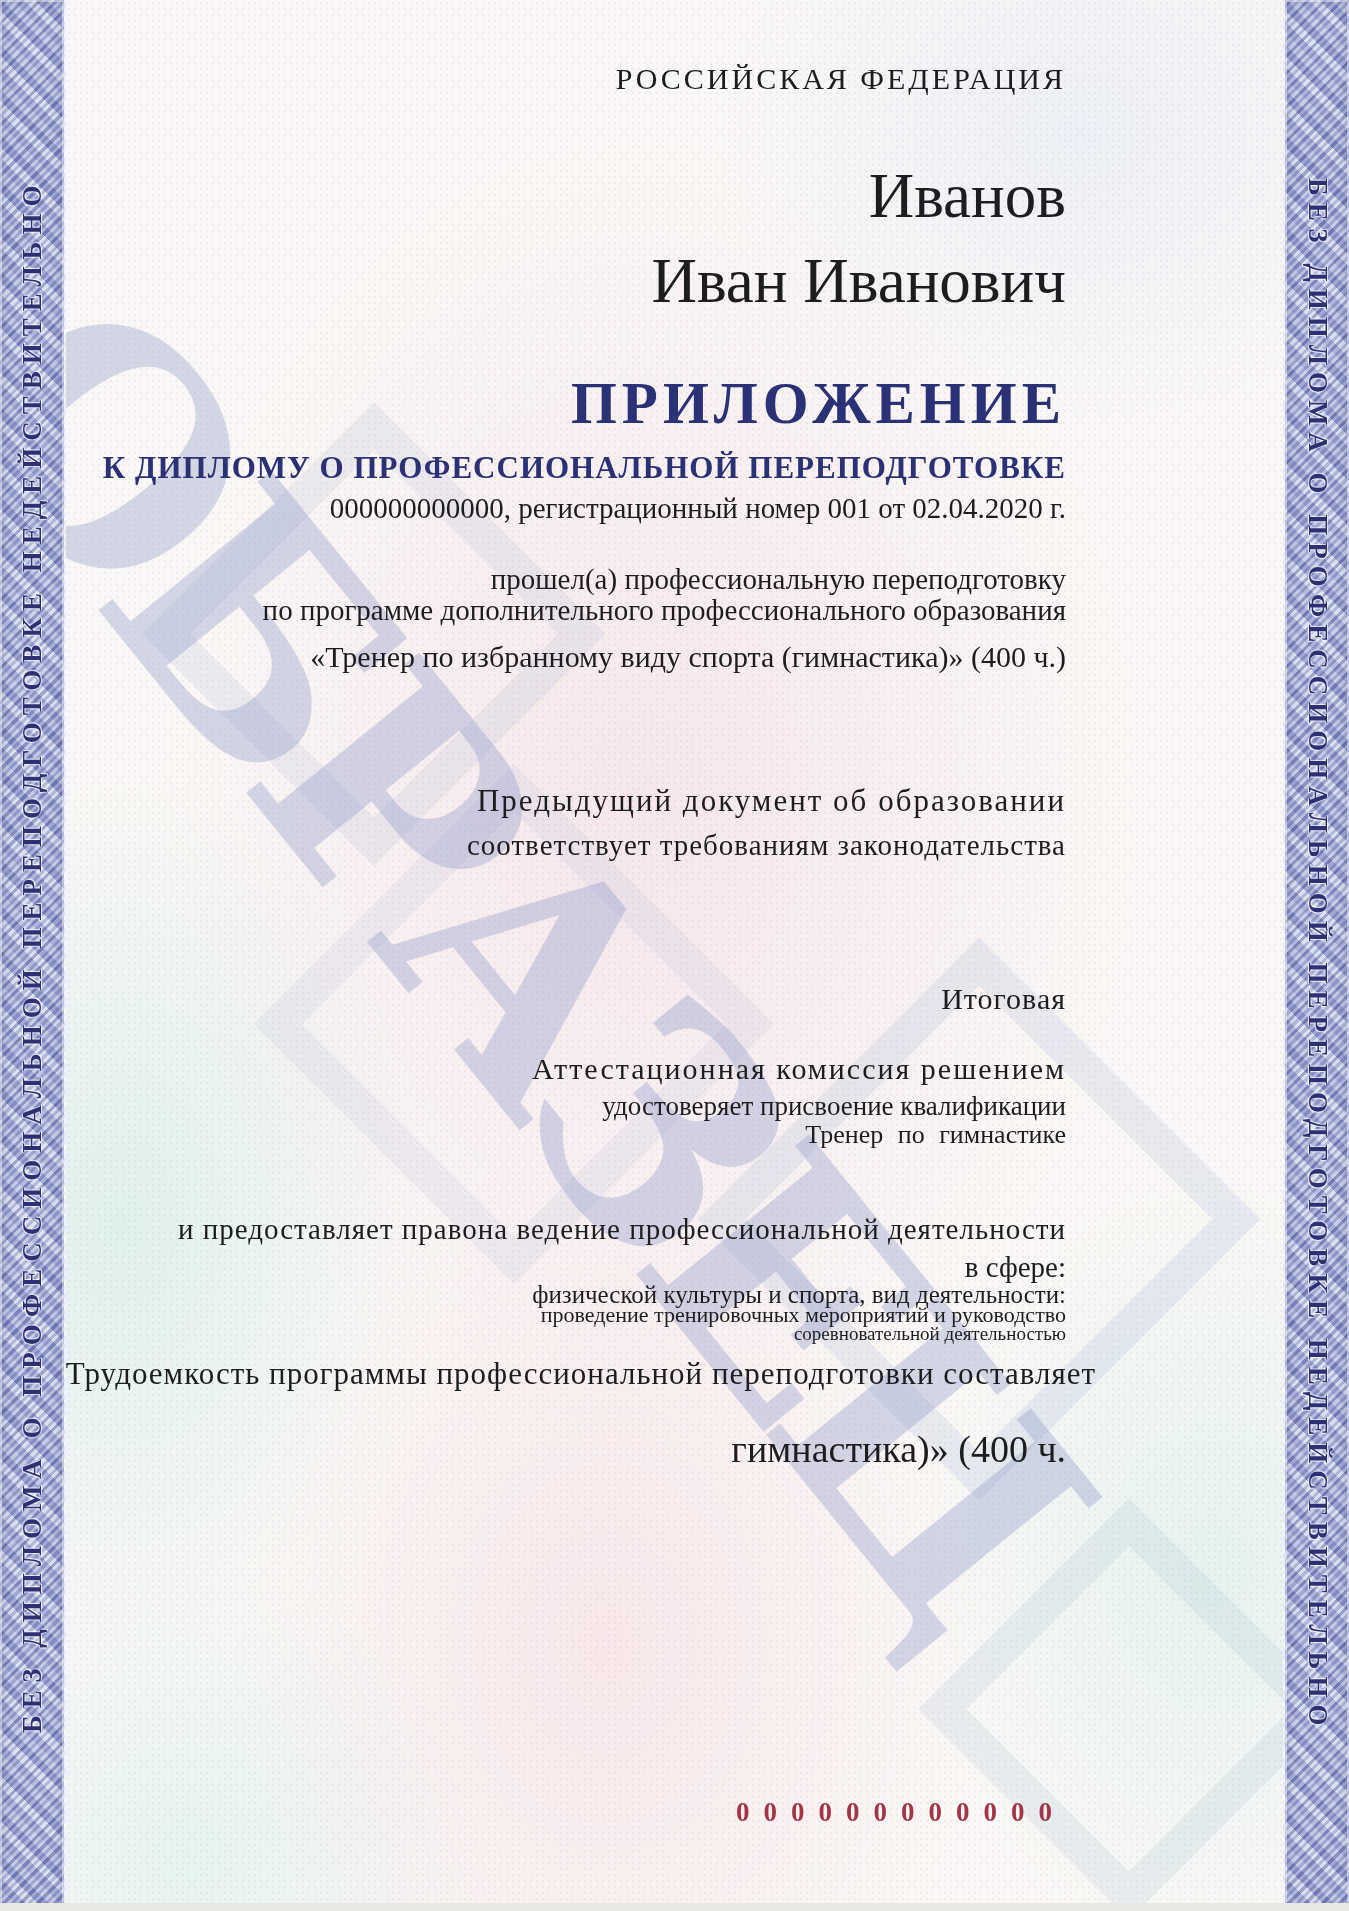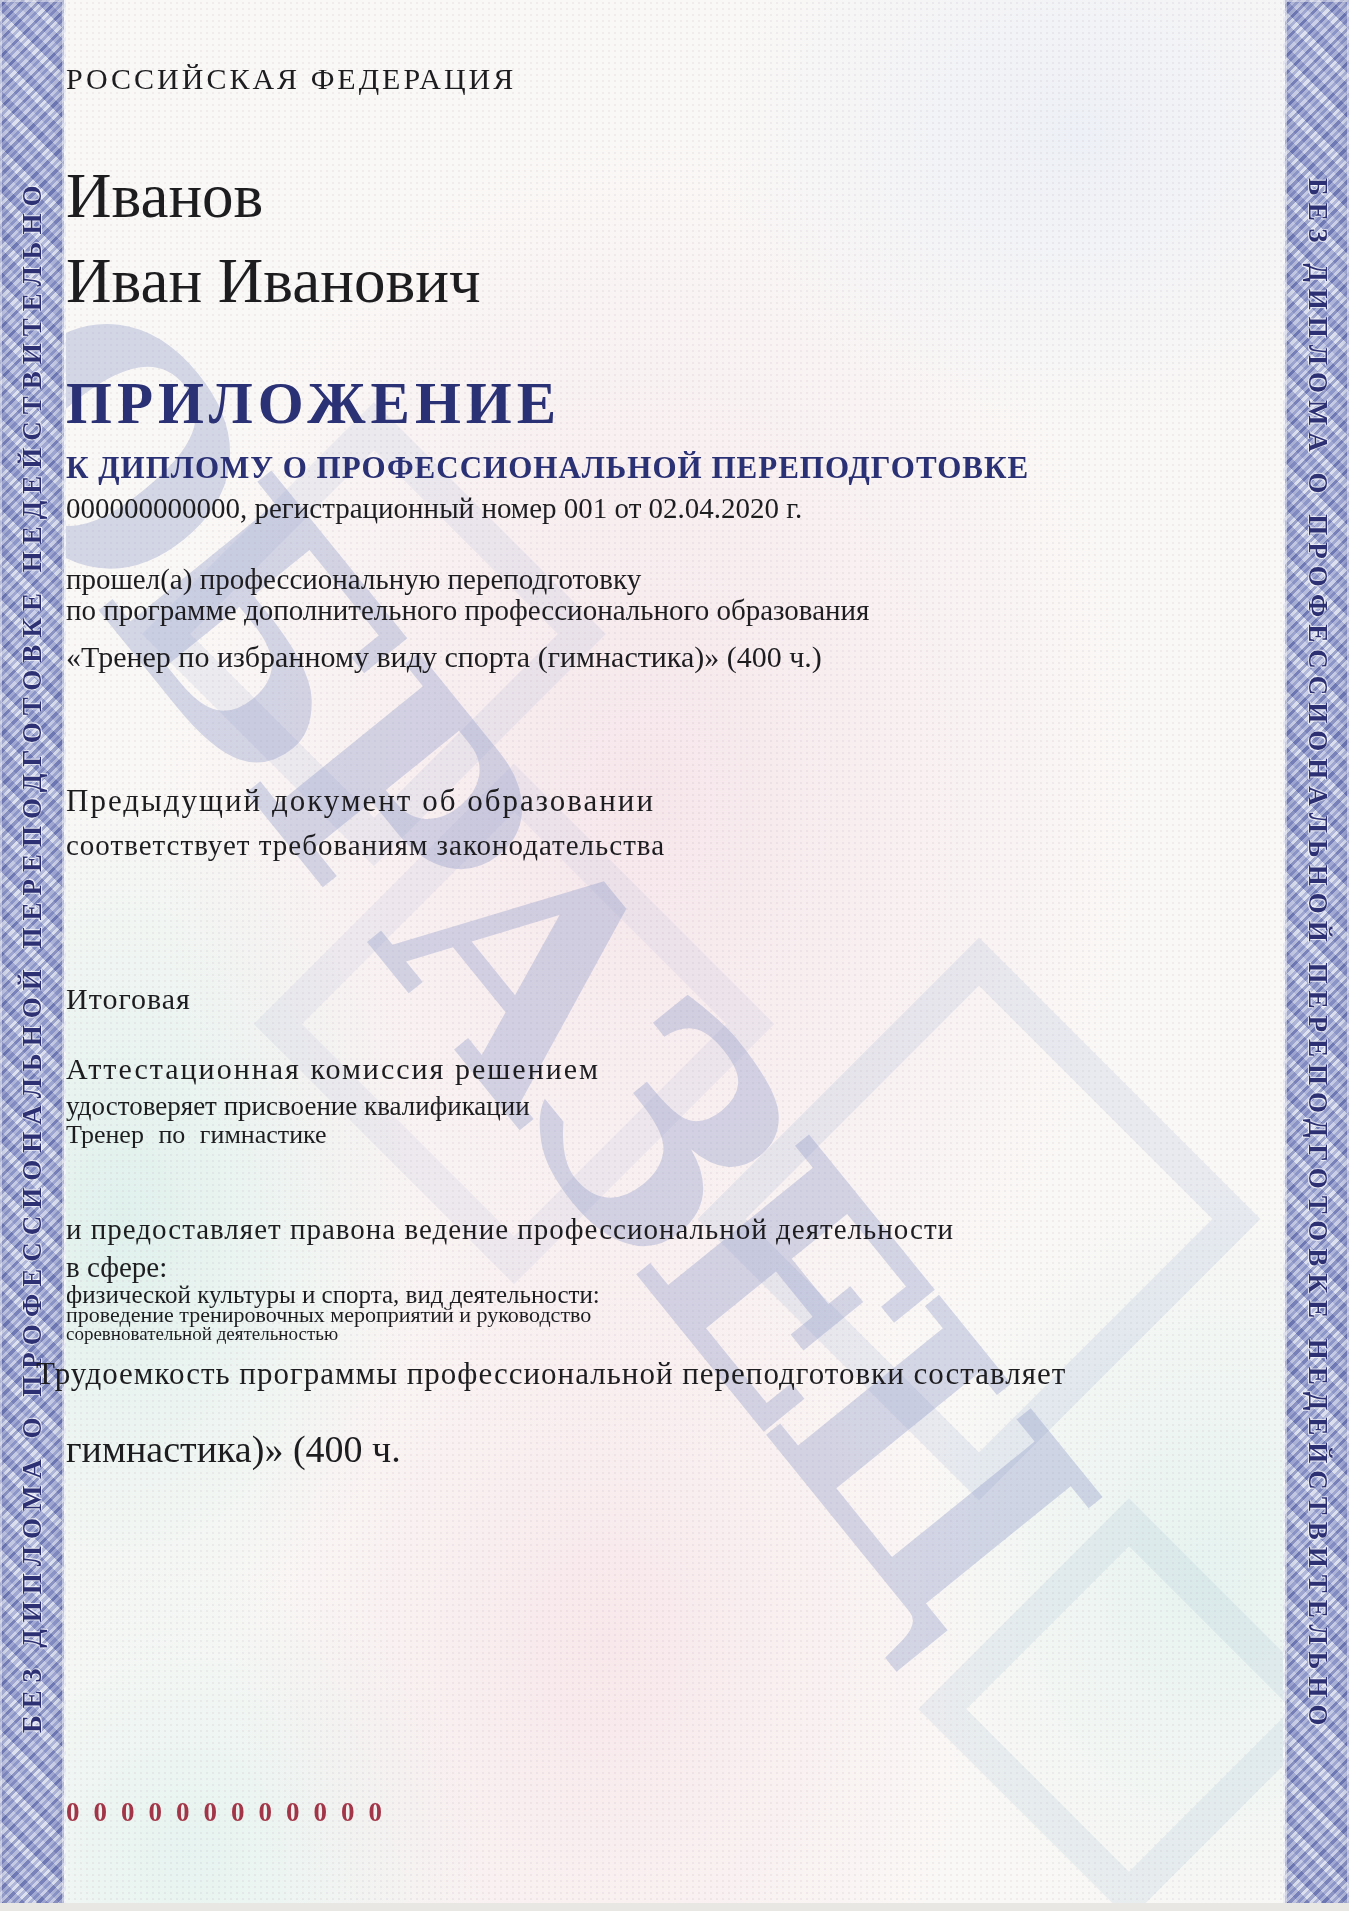--- a/index.html
+++ b/index.html
@@ -46,21 +46,21 @@
   .d4{left:330px;top:840px;width:300px;height:300px;border-color:rgba(168,176,214,.14);}
   .watermark{
     position:absolute;left:140px;top:250px;z-index:2;white-space:nowrap;
     font-family:"DejaVu Serif","Liberation Serif",serif;font-weight:bold;
     font-size:305px;letter-spacing:-26px;line-height:1;
     color:rgba(147,159,203,.38);
     transform:rotate(51deg);transform-origin:0 0;
   }
   
   .content{position:absolute;left:66px;top:0;width:1000px;height:100%;z-index:4;}
-  .t{position:absolute;width:100%;text-align:left;color:#1d1d20;line-height:1.15;}
+  .t{position:absolute;width:100%;text-align:right;color:#1d1d20;line-height:1.15;}
   .country{top:62px;font-size:30px;letter-spacing:3px;}
   .name1{top:160px;font-size:63px;}
   .name2{top:245px;font-size:63px;}
   .title{top:370px;font-size:59px;font-weight:bold;color:#2b3175;letter-spacing:5px;}
   .subtitle{top:450px;font-size:31px;font-weight:bold;color:#2b3175;letter-spacing:1px;}
   .regline{top:492px;font-size:29px;}
   .prog1{top:563px;font-size:29px;}
   .prog2{top:594px;font-size:29px;}
   .progname{top:640px;font-size:30px;}
   .prev1{top:783px;font-size:31px;letter-spacing:2px;}

